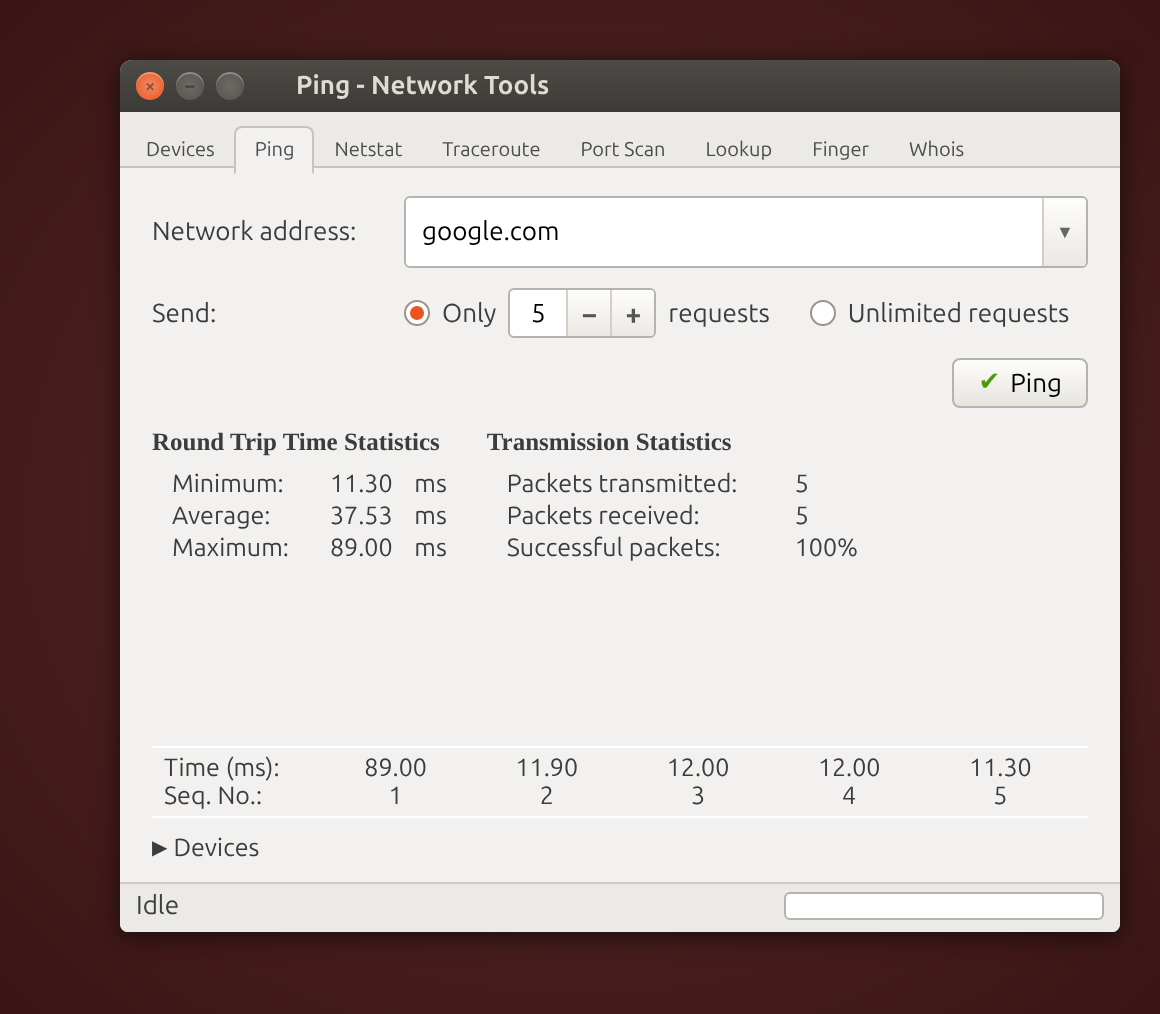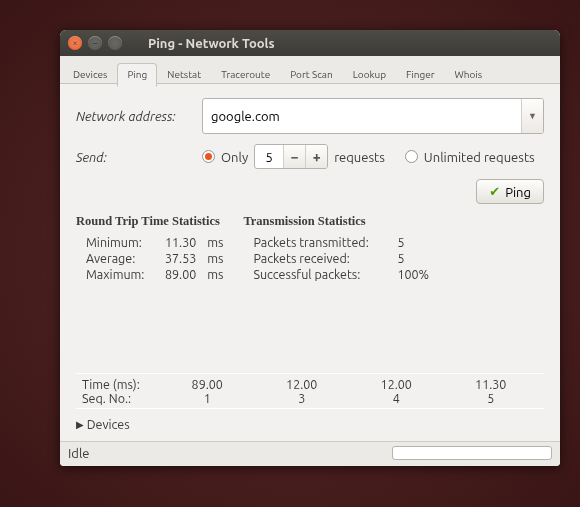--- a/index.html
+++ b/index.html
@@ -58,21 +58,21 @@
     top:4px;
   }
   .tab.active{
     background:#f2f1f0;
     border-color:#c7c3bd #c7c3bd #f2f1f0 #c7c3bd;
   }
   .content{
     padding:14px 16px 10px;
   }
   .row{display:flex;align-items:center;margin-bottom:10px;gap:6px;}
-  .label{width:120px;color:#3c3c3c;font-style:italic;}
+  .label{width:120px;color:#3c3c3c;}
   .combo{
     flex:1;display:flex;align-items:center;
     background:#fff;border:1px solid #b6b3ac;border-radius:3px;height:36px;
     overflow:hidden;
   }
   .combo input{
     flex:1;border:none;outline:none;padding:0 8px;font:inherit;background:transparent;
   }
   .combo .dd{
     width:22px;height:100%;display:flex;align-items:center;justify-content:center;
@@ -210,20 +210,24 @@
     <div class="resulttbl">
       <div class="rh">
         <div>Time (ms):</div>
         <div>Seq. No.:</div>
       </div>
       <div class="col">
           <div>89.00</div>
           <div>1</div>
         </div>
       <div class="col">
+          <div>11.90</div>
+          <div>2</div>
+        </div>
+      <div class="col">
           <div>12.00</div>
           <div>3</div>
         </div>
       <div class="col">
           <div>12.00</div>
           <div>4</div>
         </div>
       <div class="col">
           <div>11.30</div>
           <div>5</div>

